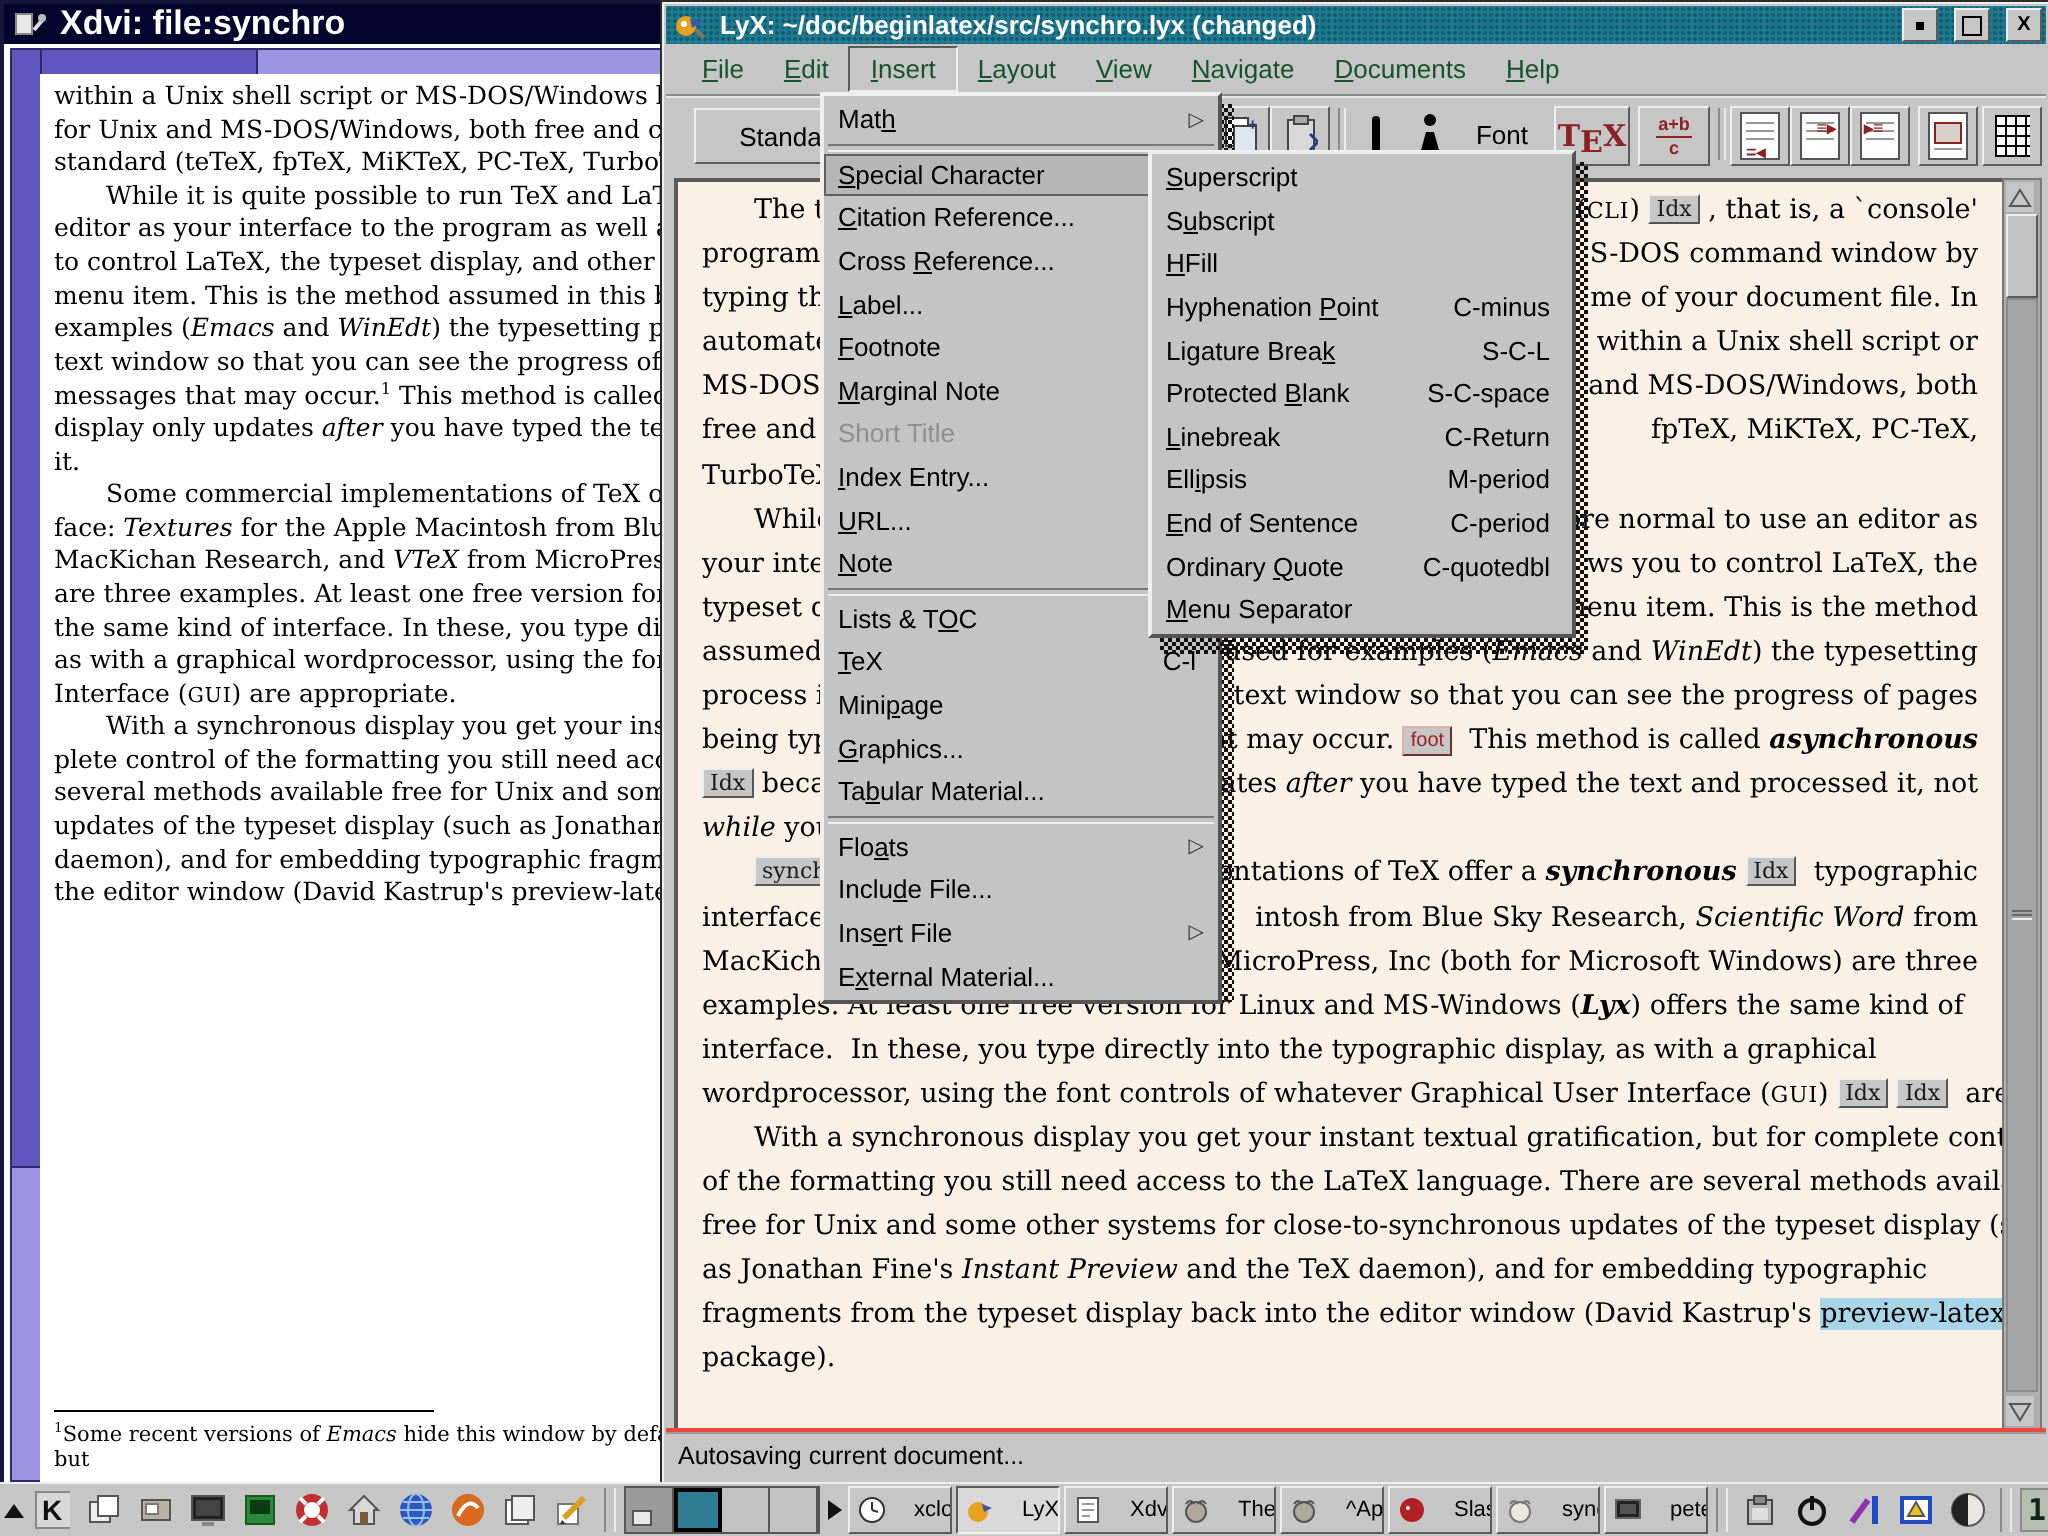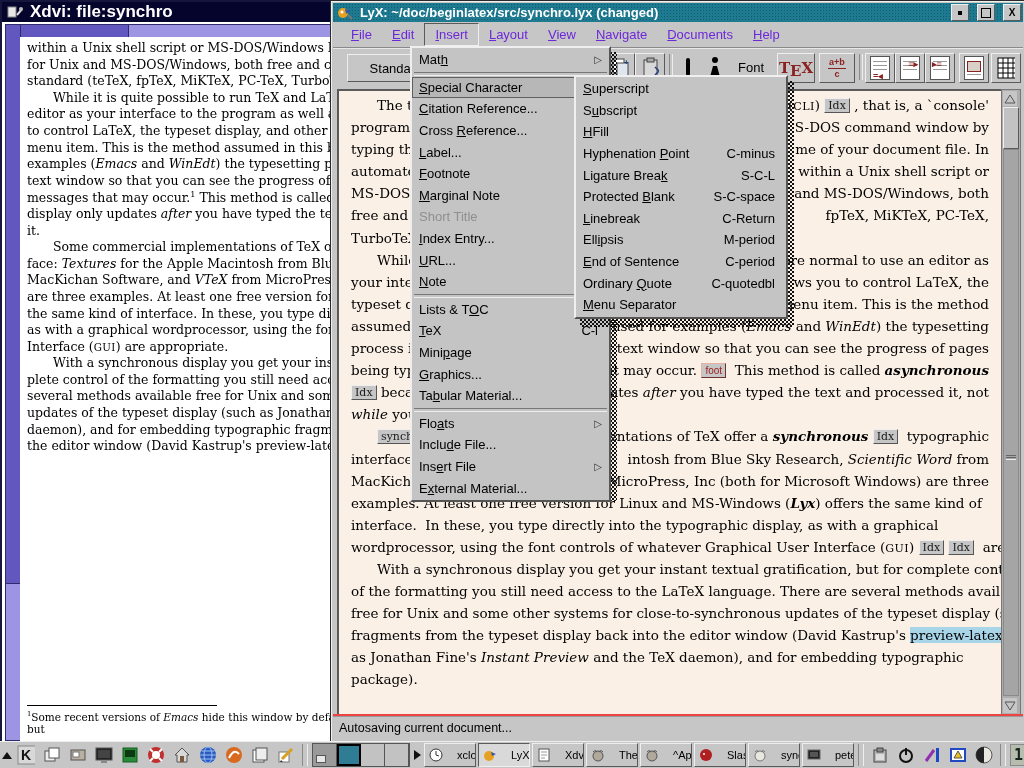--- a/index.html
+++ b/index.html
@@ -32,21 +32,21 @@
   
   #lyx{position:absolute;left:330px;top:0;width:694px;height:741px;background:#c6c6c6;
     border:1px solid #2a2a2a;box-shadow:inset 1px 1px 0 #efefef,inset -1px -1px 0 #6a6a6a;z-index:5;}
   #lyx-titlebar{position:absolute;left:2px;top:2px;right:2px;height:19px;
     background:#1d7a90;background-image:radial-gradient(#145c6d 1px,transparent 1px);background-size:3px 3px;
     color:#fff;font-weight:bold;font-size:13px;display:flex;align-items:center;gap:6px;padding-left:3px;}
   .winbtn{width:16px;height:15px;background:#c6c6c6;margin-right:2px;display:flex;
     align-items:center;justify-content:center;font-size:10px;color:#000;font-weight:bold;}
   #lyx-menubar{position:absolute;left:2px;top:21px;right:2px;height:25px;background:#c6c6c6;
     display:flex;align-items:center;padding-left:8px;font-size:13px;}
-  .mbitem{padding:3px 10px;color:#6d28d9;}
+  .mbitem{padding:3px 10px;color:#14532d;}
   .mbitem.active{border-top:1px solid #5a5a5a;border-left:1px solid #5a5a5a;
     border-right:1px solid #efefef;border-bottom:1px solid #efefef;}
   .ul{text-decoration:underline;}
   #lyx-toolbar{position:absolute;left:2px;top:46px;right:2px;height:40px;background:#c6c6c6;
     border-top:1px solid #8a8a8a;box-shadow:inset 0 1px 0 #e8e8e8;}
   #layout-combo{position:absolute;left:14px;top:6px;width:96px;height:26px;background:#c6c6c6;
     font-size:13px;display:flex;align-items:center;justify-content:center;color:#000;}
   .tbtn{position:absolute;top:5px;width:28px;height:28px;background:#c6c6c6;display:flex;
     align-items:center;justify-content:center;}
   .tsep{position:absolute;top:6px;width:2px;height:26px;border-left:1px solid #8a8a8a;border-right:1px solid #eee;}
@@ -155,21 +155,21 @@
           <div class="xline"><span>editor as your interface to the program as well as to yo</span></div>
           <div class="xline"><span>to control LaTeX, the typeset display, and other related</span></div>
           <div class="xline"><span>menu item.  This is the method assumed in this bookle</span></div>
           <div class="xline"><span>examples (</span><span class="it">Emacs</span><span> and </span><span class="it">WinEdt</span><span>) the typesetting process i</span></div>
           <div class="xline"><span>text window so that you can see the progress of page</span></div>
           <div class="xline"><span>messages that may occur.</span><span class="sup">1</span><span>  This method is called </span></div>
           <div class="xline"><span>display only updates </span><span class="it">after</span><span> you have typed the text and</span></div>
           <div class="xline"><span>it.</span></div>
           <div class="xline ind"><span>Some commercial implementations of TeX offer a </span></div>
           <div class="xline"><span>face: </span><span class="it">Textures</span><span> for the Apple Macintosh from Blue Sky</span></div>
-          <div class="xline"><span>MacKichan Software, and </span><span class="it">VTeX</span><span> from MicroPress, Inc</span></div>
+          <div class="xline"><span>MacKichan Research, and </span><span class="it">VTeX</span><span> from MicroPress, Inc</span></div>
           <div class="xline"><span>are three examples.  At least one free version for Linux</span></div>
           <div class="xline"><span>the same kind of interface.  In these, you type directl</span></div>
           <div class="xline"><span>as with a graphical wordprocessor, using the font contr</span></div>
           <div class="xline"><span>Interface (</span><span class="sc">GUI</span><span>) are appropriate.</span></div>
           <div class="xline ind"><span>With a synchronous display you get your instant te</span></div>
           <div class="xline"><span>plete control of the formatting you still need access to</span></div>
           <div class="xline"><span>several methods available free for Unix and some other s</span></div>
           <div class="xline"><span>updates of the typeset display (such as Jonathan Fine</span></div>
           <div class="xline"><span>daemon), and for embedding typographic fragments fro</span></div>
           <div class="xline"><span>the editor window (David Kastrup's preview-latex pack</span></div>
@@ -321,22 +321,22 @@
           <div class="dline"><span><span class="it">while</span><span> you</span></span></div>
           <div class="dline ind"><span><span class="inset">synch</span></span><span class="gap"></span><span><span>entations of TeX offer a </span><span class="bolditalic">synchronous</span><span> </span><span class="inset">Idx</span><span>  typographic</span></span></div>
           <div class="dline"><span><span>interface:</span></span><span class="gap"></span><span><span>intosh from Blue Sky Research, </span><span class="it">Scientific Word</span><span> from</span></span></div>
           <div class="dline"><span><span>MacKicha</span></span><span class="gap"></span><span><span>MicroPress, Inc (both for Microsoft Windows) are three</span></span></div>
           <div class="dline"><span><span>examples. At least one free version for Linux and MS-Windows (</span><span class="bolditalic">Lyx</span><span>) offers the same kind of</span></span></div>
           <div class="dline"><span><span>interface.  In these, you type directly into the typographic display, as with a graphical</span></span></div>
           <div class="dline"><span><span>wordprocessor, using the font controls of whatever Graphical User Interface (</span><span class="sc">GUI</span><span>) </span><span class="inset">Idx</span><span> </span><span class="inset">Idx</span><span>  are</span></span></div>
           <div class="dline ind"><span><span>With a synchronous display you get your instant textual gratification, but for complete control</span></span></div>
           <div class="dline"><span><span>of the formatting you still need access to the LaTeX language. There are several methods available</span></span></div>
           <div class="dline"><span><span>free for Unix and some other systems for close-to-synchronous updates of the typeset display (such</span></span></div>
+          <div class="dline"><span><span>as Jonathan Fine's </span><span class="it">Instant Preview</span><span> and the TeX daemon), and for embedding typographic</span></span></div>
           <div class="dline"><span><span>fragments from the typeset display back into the editor window (David Kastrup's </span><span class="hl">preview-latex</span><span class="caret"></span></span></div>
-          <div class="dline"><span><span>as Jonathan Fine's </span><span class="it">Instant Preview</span><span> and the TeX daemon), and for embedding typographic</span></span></div>
           <div class="dline"><span><span>package).</span></span></div>
         </div>
     </div>
 
     <div id="lyx-scroll">
       <div class="sarrow" style="top:1px">
           <svg width="12" height="12">
             <polygon points="6,2 11,10 1,10" fill="#c6c6c6" stroke="#555"></polygon>
           </svg>
         </div>

